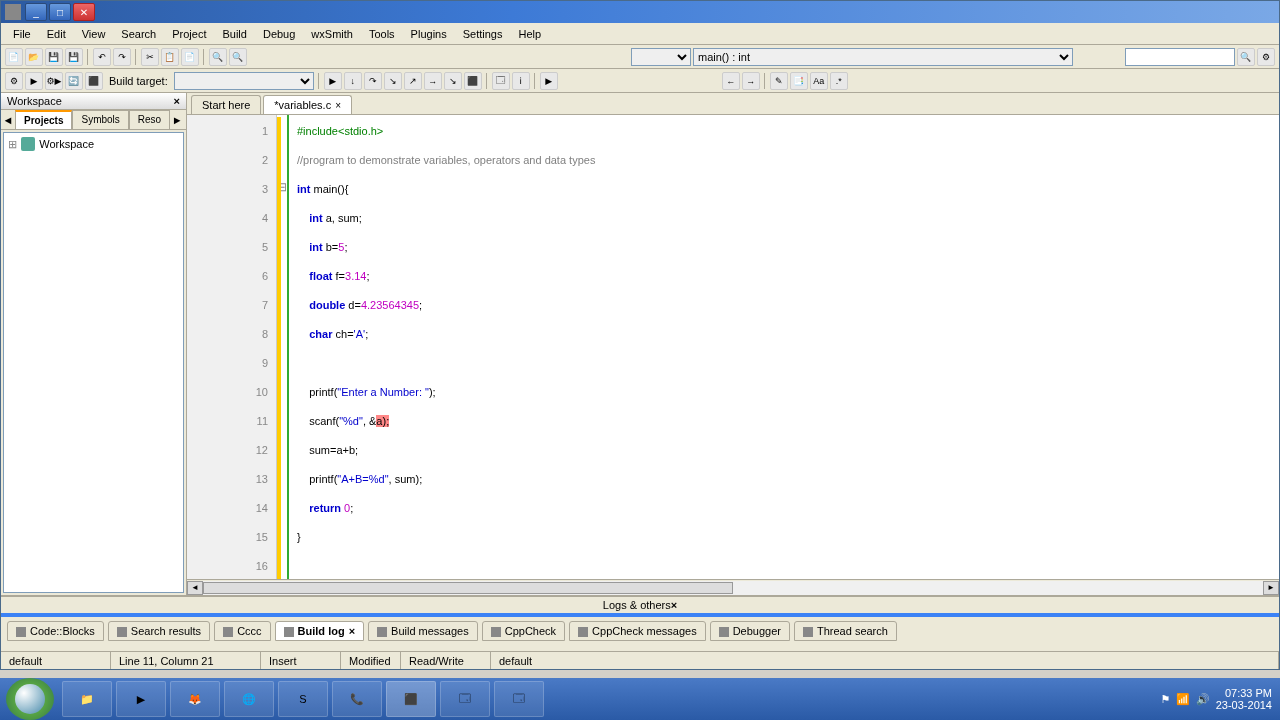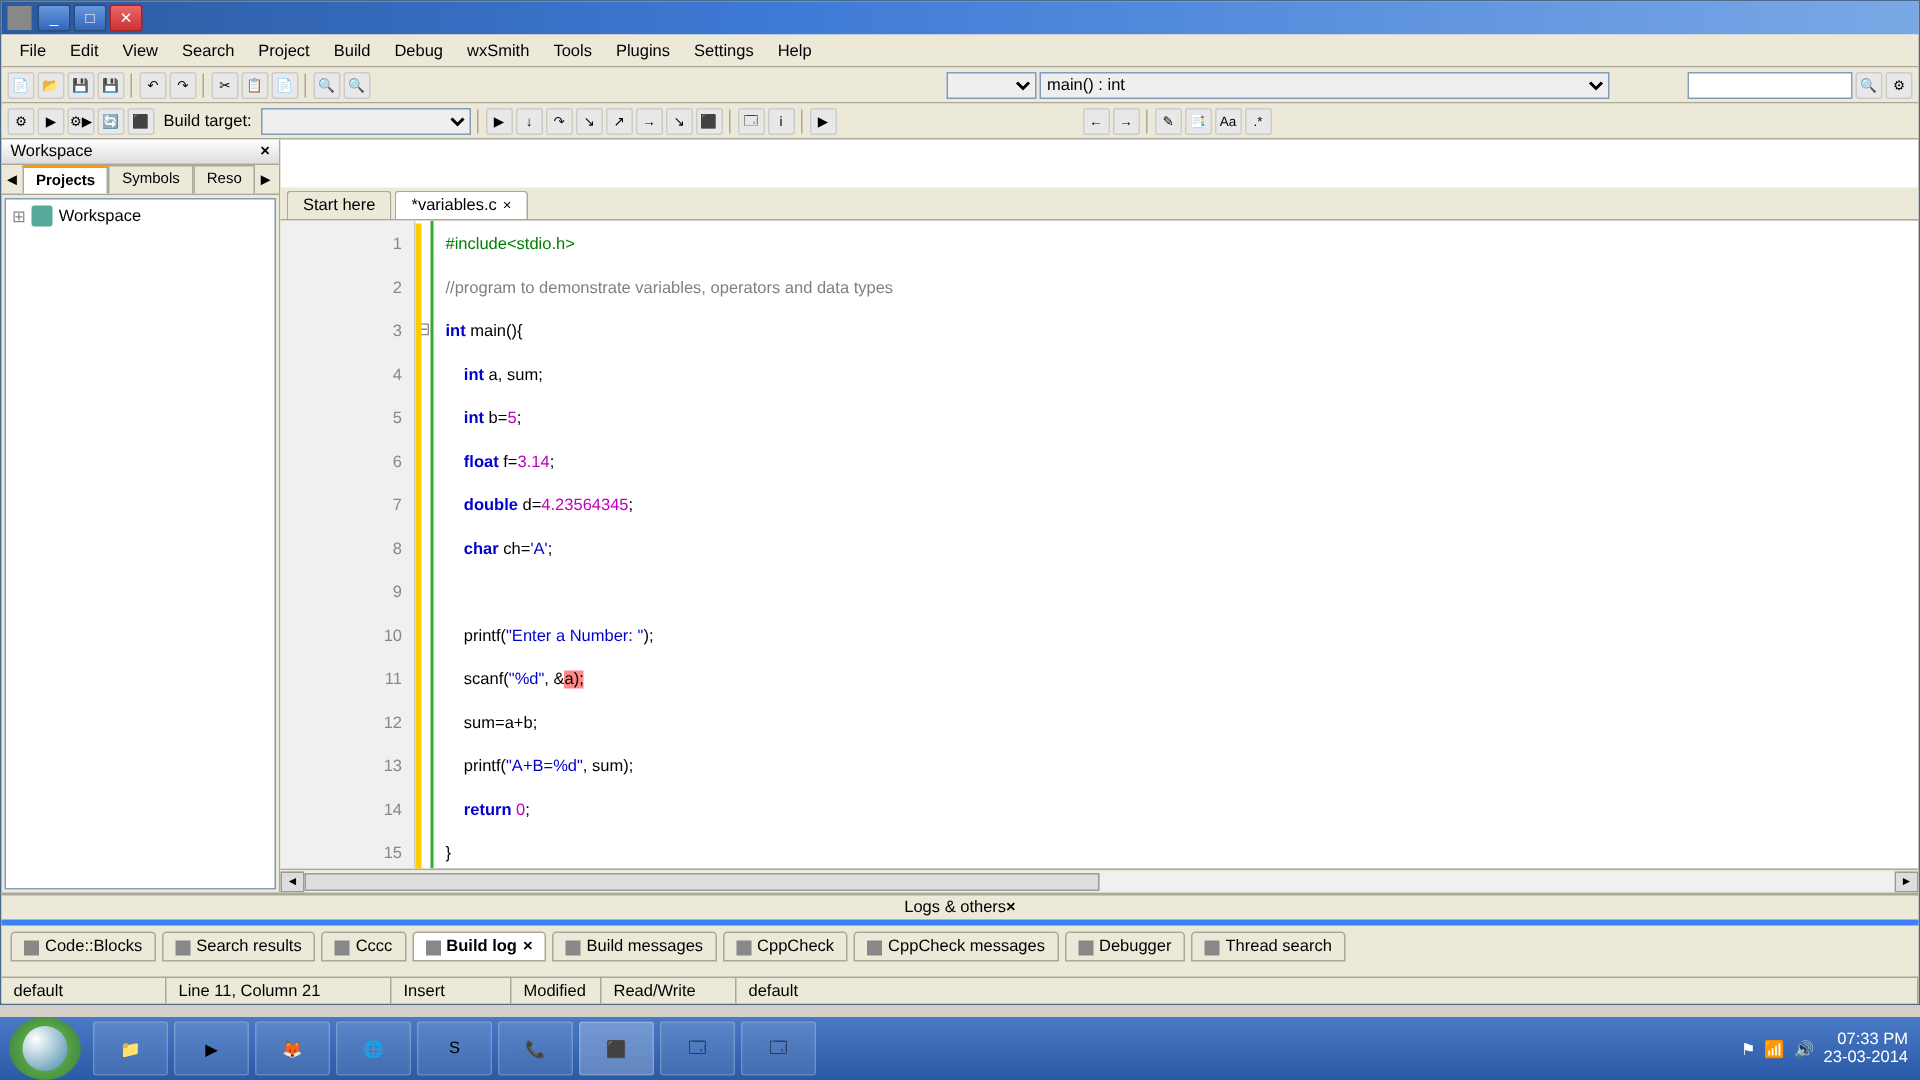--- a/index.html
+++ b/index.html
@@ -29,21 +29,21 @@
 .management .panel-title .close-x { cursor: pointer; font-weight: bold; }
 .management .tabs { display: flex; background: #ece9d8; border-bottom: 1px solid #aca899; }
 .management .tabs .mtab { padding: 3px 8px; border: 1px solid #aca899; border-bottom: none; background: #ece9d8; cursor: pointer; font-size: 10px; }
 .management .tabs .mtab.active { background: #fff; font-weight: bold; border-top: 2px solid #f90; }
 .management .tabs .mtab-arrow { width: 14px; display: flex; align-items: center; justify-content: center; cursor: pointer; }
 .management .tree { flex: 1; background: #fff; border: 1px solid #7f9db9; margin: 2px; padding: 4px; }
 .management .tree-item { display: flex; align-items: center; gap: 4px; }
 .management .tree-item .tree-icon { width: 14px; height: 14px; background: #5a9; border-radius: 2px; }
 
 .editor-area { flex: 1; display: flex; flex-direction: column; background: #fff; }
-.editor-tabs { height: 22px; background: #ece9d8; display: flex; align-items: flex-end; padding: 0 4px; border-bottom: 1px solid #aca899; margin-top: 32px; }
+.editor-tabs { height: 22px; background: #ece9d8; display: flex; align-items: flex-end; padding: 0 4px; border-bottom: 1px solid #aca899; }
 .editor-tabs .etab { padding: 3px 10px; border: 1px solid #aca899; border-bottom: none; background: #ece9d8; cursor: pointer; font-size: 11px; margin-right: 2px; border-radius: 3px 3px 0 0; display: flex; align-items: center; gap: 4px; }
 .editor-tabs .etab.active { background: #fff; }
 .editor-tabs .etab .tab-close { cursor: pointer; font-size: 10px; }
 
 .code-area { flex: 1; display: flex; overflow: hidden; position: relative; }
 .gutter { width: 90px; background: #f0f0f0; border-right: 1px solid #ccc; text-align: right; padding-right: 8px; font-family: 'Courier New', monospace; font-size: 22px; color: #888; line-height: 29px; padding-top: 2px; }
 .margin-strip { width: 12px; background: #fff; border-right: 2px solid #3a3; }
 .margin-strip .fold { color: #888; font-size: 12px; text-align: center; line-height: 29px; }
 .code-lines { flex: 1; font-family: 'Courier New', monospace; font-size: 22px; line-height: 29px; padding: 2px 0 0 8px; white-space: pre; }
 .code-lines .kw { color: #0000cc; font-weight: bold; }

